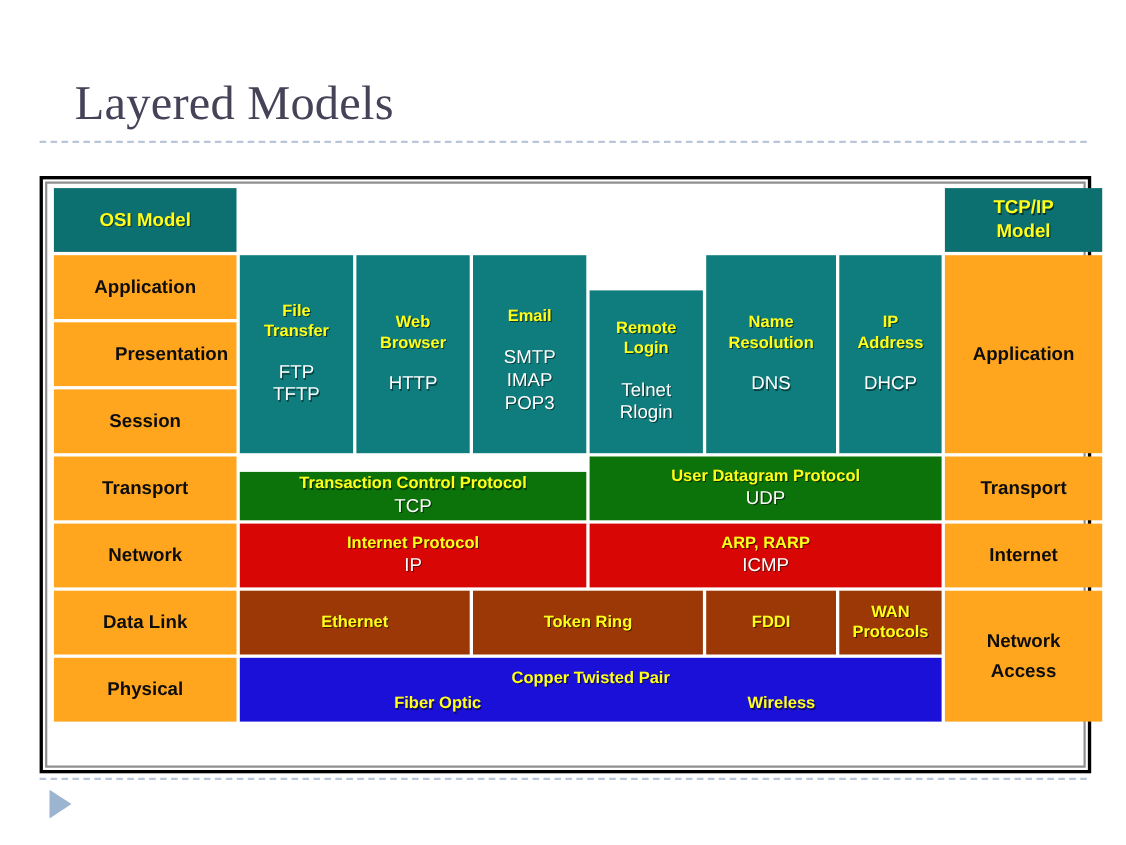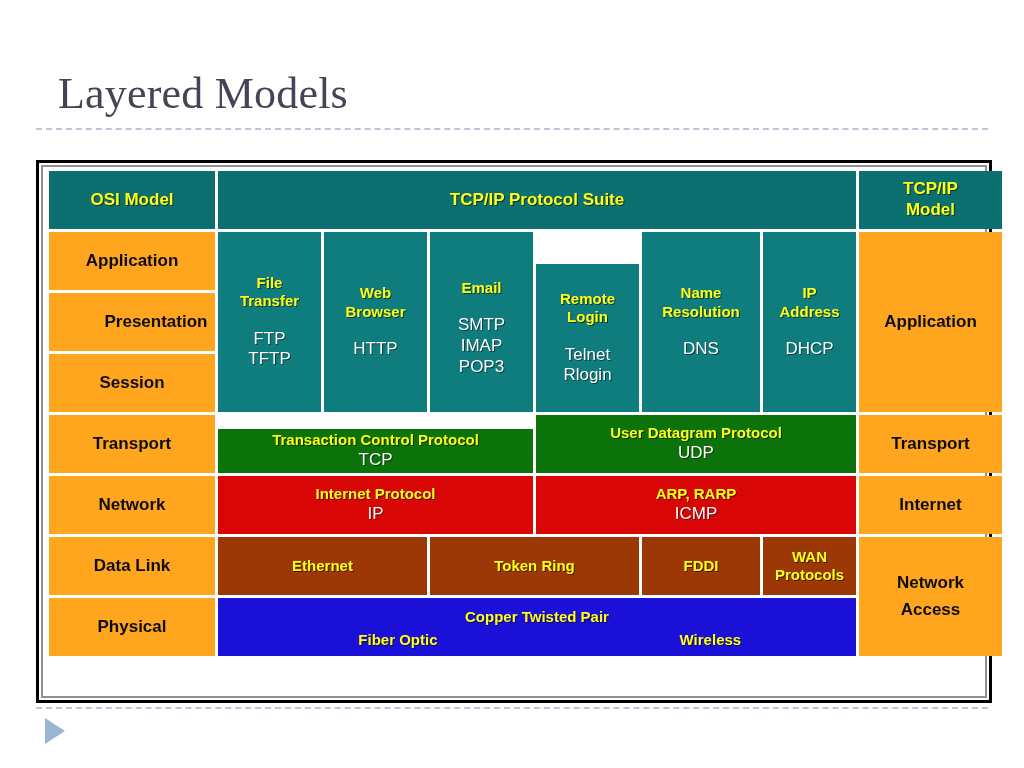--- a/index.html
+++ b/index.html
@@ -7,21 +7,21 @@
     width: 1024px; height: 768px;
     background: #ffffff;
     font-family: "Liberation Sans", sans-serif;
     overflow: hidden;
   }
   .slide { position: relative; width: 1024px; height: 768px; background: #fff; }
 
   
   .title {
     position: absolute;
-    left: 58px; top: 68px;
+    left: 68px; top: 68px;
     font-family: "Liberation Serif", serif;
     font-size: 44px;
     color: #464358;
     letter-spacing: 0.2px;
     white-space: nowrap;
   }
   .title-rule {
     position: absolute;
     left: 36px; top: 128px;
     width: 952px; height: 0;
@@ -132,23 +132,20 @@
 <div class="slide">
 
   <div class="title">Layered Models</div>
   <div class="title-rule"></div>
 
   <div class="frame">
     <div class="grid">
 
       <div class="cell teal" style="grid-column:1/2; grid-row:1/2;">
         <span class="lbl-yellow hdr-teal">OSI Model</span>
-      </div>
-      <div class="cell teal" style="grid-column:2/8; grid-row:1/2;">
-        <span class="lbl-yellow hdr-teal">TCP/IP Protocol Suite</span>
       </div>
       <div class="cell teal" style="grid-column:8/9; grid-row:1/2;">
         <span class="lbl-yellow hdr-teal stack-line">TCP/IP</span>
         <span class="lbl-yellow hdr-teal stack-line">Model</span>
       </div>
 
       <div class="cell orange" style="grid-column:1/2; grid-row:2/3;">
         <span class="lbl-black">Application</span>
       </div>
       <div class="cell orange" style="grid-column:1/2; grid-row:3/4;padding-left:48px;">

